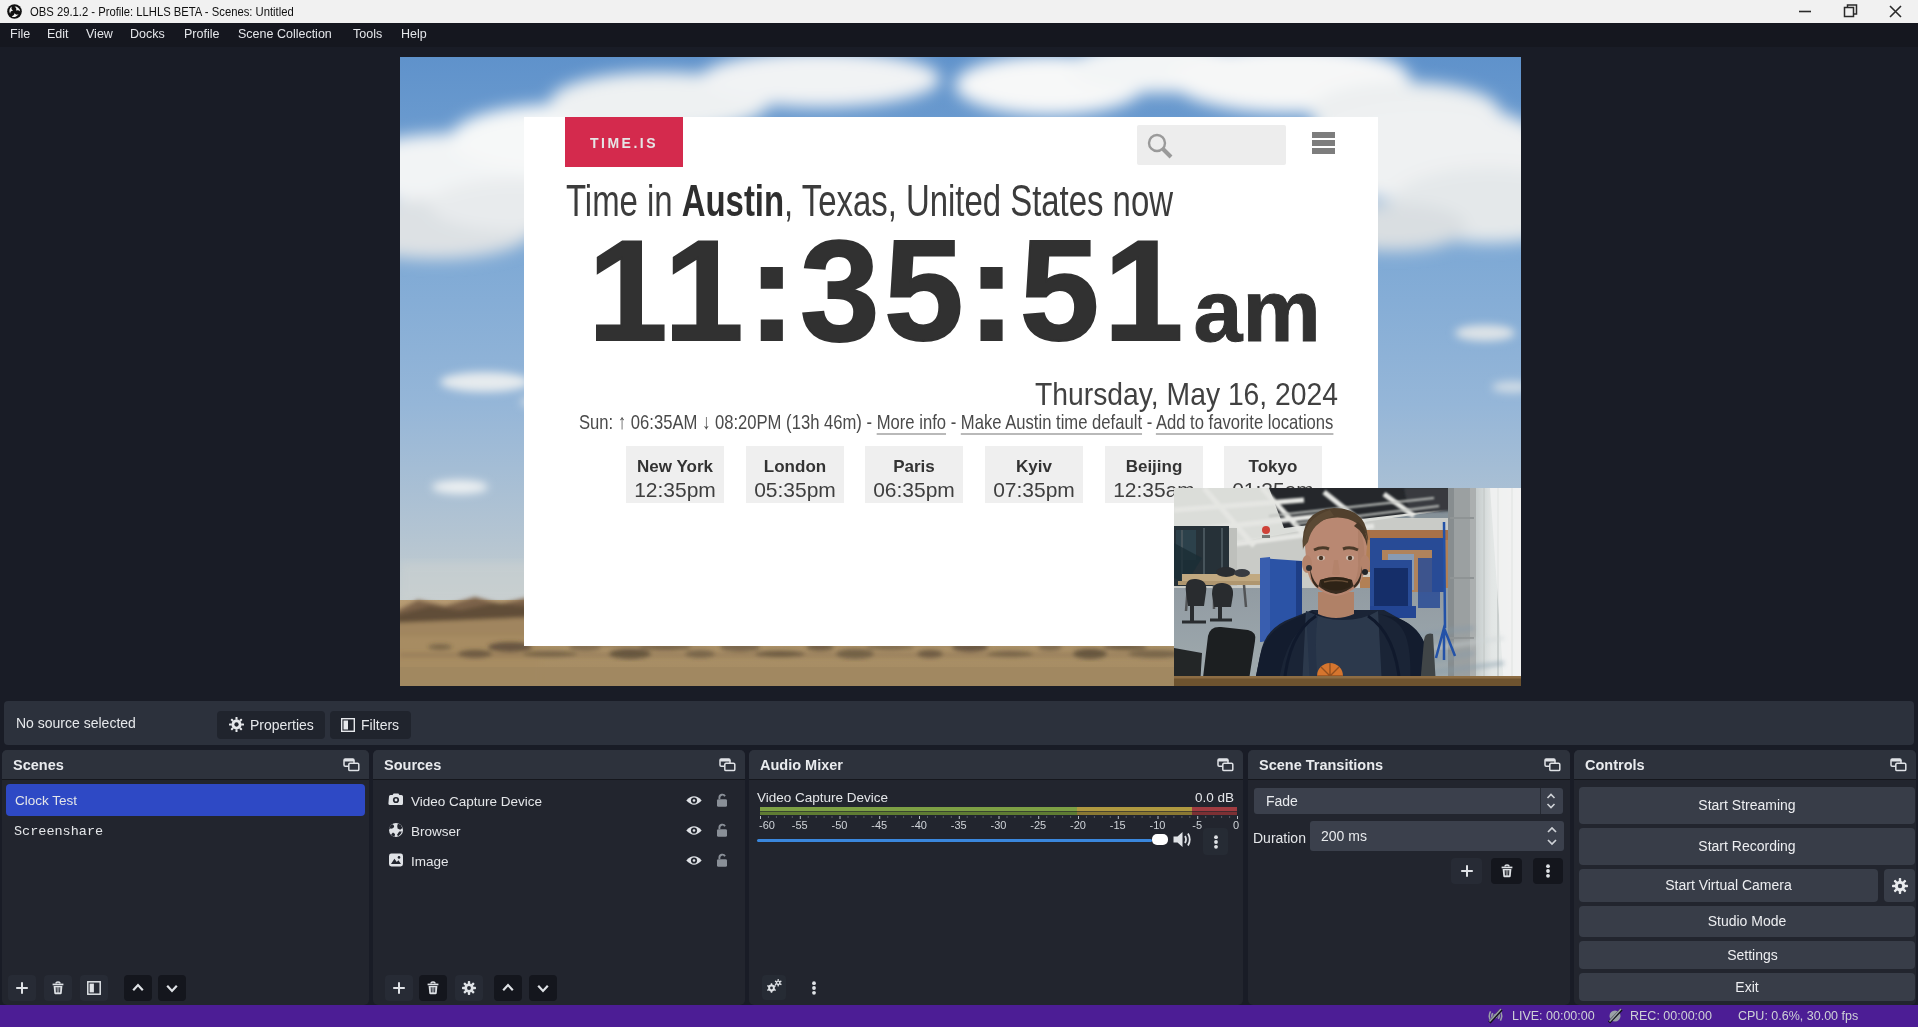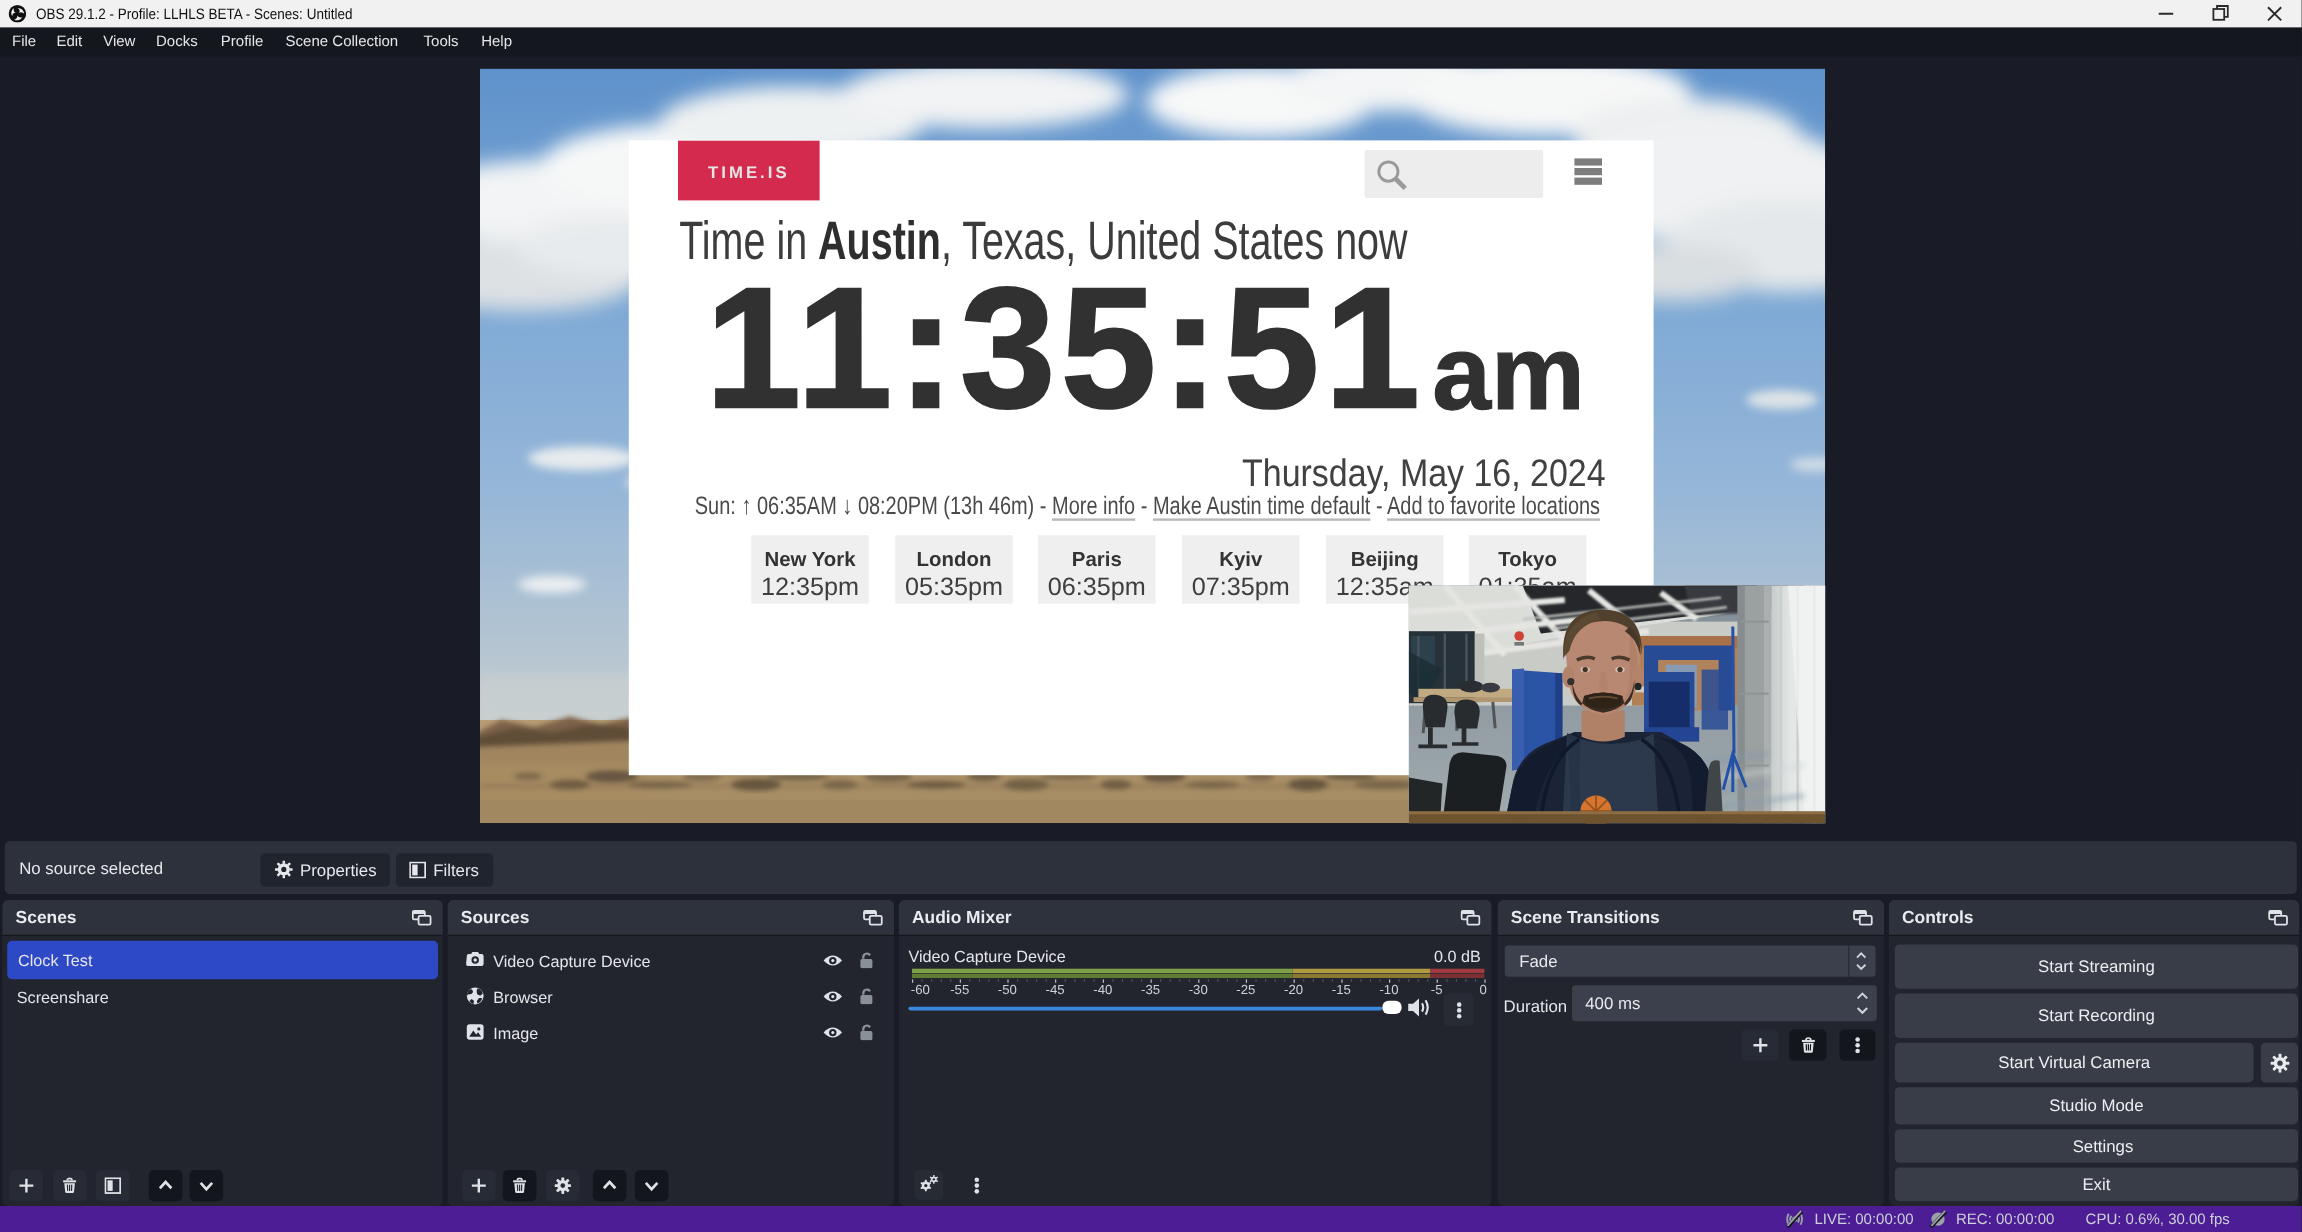--- a/index.html
+++ b/index.html
@@ -411,21 +411,21 @@
 <div class="panel" id="p-scenes" style="left:2px; width:367px;">
   <div class="phead">Scenes</div>
   <svg class="popout" width="17" height="14" viewBox="0 0 17 14">
     <rect x="1" y="1" width="10" height="7.2" rx="1.2" fill="none" stroke="#dfe2e6" stroke-width="1.5"></rect>
     <path d="M1.2 3.6 V2.2 q0-1.2 1.2-1.2 h7.6 q1.2 0 1.2 1.2 v1.4 Z" fill="#dfe2e6"></path>
     <rect x="5.8" y="5.2" width="10" height="7.4" rx="1.2" fill="#2d323c" stroke="#dfe2e6" stroke-width="1.5"></rect>
   </svg>
   <div class="abs" style="left:4px; top:34px; width:359px; height:32px; background:#2e49c5; border-radius:4px;">
     <span class="rowtext" style="left:9px; top:9px;">Clock Test</span>
   </div>
-  <span class="rowtext" style="left:12px; top:74px;">Screenshare</span>
+  <span class="rowtext" style="left:12px; top:74px;font-family:Liberation Mono, monospace;">Screenshare</span>
   <div class="toolbtn tb-light" style="left:6px;">
       <svg width="14" height="14" style="position:absolute;left:7px;top:6px;" viewBox="0 0 14 14">
         <path d="M7 1.2 V12.8 M1.2 7 H12.8" stroke="#dfe2e6" stroke-width="2"></path>
       </svg>
     </div>
   <div class="toolbtn tb-light" style="left:42px;">
       <svg width="14" height="14" style="position:absolute;left:7px;top:6px;" viewBox="0 0 14 14">
         <rect x="1.6" y="2.6" width="10.8" height="1.7" fill="#dfe2e6"></rect>
         <path d="M5 2.6 Q5 1 7 1 Q9 1 9 2.6" fill="none" stroke="#dfe2e6" stroke-width="1.4"></path>
         <path d="M2.6 5 h8.8 l-0.7 7.2 q-0.1 1 -1.1 1 h-5.2 q-1 0 -1.1 -1 Z" fill="#dfe2e6"></path>
@@ -692,21 +692,21 @@
   <div class="abs" style="left:6px; top:38px; width:309px; height:26px; background:#3b404c; border-radius:3px;">
     <span style="position:absolute; left:12px; top:5px; font-size:14px; color:#e8eaed;">Fade</span>
     <div style="position:absolute; right:22px; top:0; width:1px; height:26px; background:#262a33;"></div>
     <svg width="12" height="18" style="position:absolute; right:6px; top:4px;" viewBox="0 0 12 18">
       <path d="M2.5 6 L6 2.5 L9.5 6" stroke="#cfd2d7" stroke-width="1.6" fill="none"></path>
       <path d="M2.5 12 L6 15.5 L9.5 12" stroke="#cfd2d7" stroke-width="1.6" fill="none"></path>
     </svg>
   </div>
   <span style="position:absolute; left:5px; top:80px; font-size:14px; color:#e4e6e9;">Duration</span>
   <div class="abs" style="left:62px; top:71px; width:254px; height:30px; background:#3b404c; border-radius:3px;">
-    <span style="position:absolute; left:11px; top:7px; font-size:14px; color:#e8eaed;">400 ms</span>
+    <span style="position:absolute; left:11px; top:7px; font-size:14px; color:#e8eaed;">200 ms</span>
     <svg width="14" height="24" style="position:absolute; right:5px; top:3px;" viewBox="0 0 14 24">
       <path d="M3 8 L7 4 L11 8" stroke="#cfd2d7" stroke-width="1.7" fill="none"></path>
       <path d="M3 16 L7 20 L11 16" stroke="#cfd2d7" stroke-width="1.7" fill="none"></path>
     </svg>
   </div>
   <div class="abs" style="left:203px; top:108px; width:31px; height:26px; background:#272b35; border-radius:4px;">
       <svg width="14" height="14" style="position:absolute;left:8.5px;top:6px;" viewBox="0 0 14 14">
         <path d="M7 1.2 V12.8 M1.2 7 H12.8" stroke="#dfe2e6" stroke-width="2"></path>
       </svg>
     </div>

